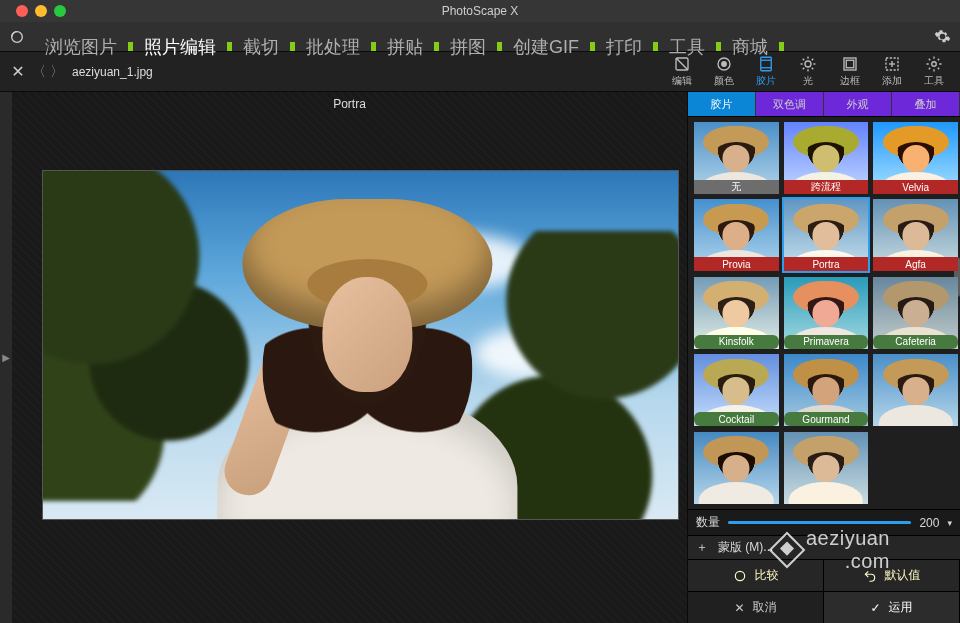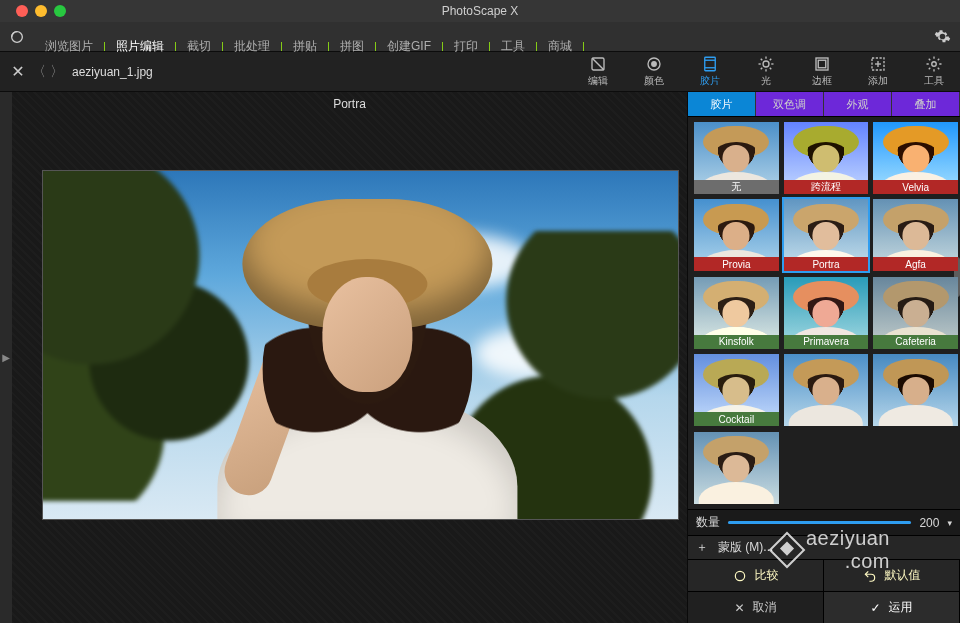--- a/index.html
+++ b/index.html
@@ -19,30 +19,30 @@
   
   .titlebar{height:22px;background:#363636;display:flex;align-items:center;padding:0 16px;position:relative;}
   .traffic{display:flex;gap:7px;}
   .dot{width:12px;height:12px;border-radius:50%;}
   .dot.r{background:#ff5f57;} .dot.y{background:#febc2e;} .dot.g{background:#28c840;}
   .title{position:absolute;left:0;right:0;text-align:center;font-size:12px;color:#cfcfcf;}
 
   
   .maintabs{height:30px;background:#303030;border-bottom:1px solid #0c0c0c;display:flex;align-items:stretch;}
   .homebtn{width:34px;display:flex;align-items:center;justify-content:center;color:#ccc;}
-  .maintab{display:flex;align-items:center;padding:0 11px;color:#aeaeae;font-size:12px;border-right:1px solid #84cc16; cursor:default;margin-top:20px;}
+  .maintab{display:flex;align-items:center;padding:0 11px;color:#aeaeae;font-size:18px;border-right:5px solid #84cc16; cursor:default;margin-top:20px;}
   .maintab.active{color:#fff;font-weight:500;}
   .gear{margin-left:auto;width:36px;display:flex;align-items:center;justify-content:center;color:#ccc;}
 
   
   .secondrow{height:40px;background:#222;border-bottom:1px solid #0c0c0c;display:flex;align-items:center;padding:0 6px;}
   .closex{width:24px;text-align:center;color:#ccc;font-size:16px;}
   .chev{width:18px;text-align:center;color:#888;font-size:14px;}
   .filename{color:#ddd;margin-left:6px;}
-  .tools{margin-left:auto;display:flex;gap:16px;}
+  .tools{margin-left:auto;display:flex;gap:2px;}
   .tool{width:40px;display:flex;flex-direction:column;align-items:center;gap:1px;color:#bbb;}
   .tool svg{width:18px;height:18px;}
   .tool.active{color:#2e9df0;}
   .tool .tl{font-size:10px;}
 
   
   .body{position:absolute;top:92px;bottom:0;left:0;right:0;display:flex;background:#1a1a1a;}
   .edge{width:12px;background:#2a2a2a;display:flex;align-items:center;justify-content:center;}
   .edge span{color:#888;font-size:10px;}
   .canvaswrap{flex:1;position:relative;background-image:repeating-linear-gradient(45deg,#1d1d1d 0 2px,#191919 2px 6px);}
@@ -67,21 +67,21 @@
   .panel{width:273px;background:#1f1f1f;border-left:1px solid #0a0a0a;display:flex;flex-direction:column;}
   .tabsA,.tabsB{display:flex;border-bottom:1px solid #000;}
   .ptab{flex:1;height:24px;display:flex;align-items:center;justify-content:center;color:#ccc;font-size:11px;background:#6d28d9;border-right:1px solid #333;}
   .ptab.active{background:var(--blue);color:#fff;}
   .thumbs{flex:1;overflow:auto;padding:5px 2px 5px 6px;display:grid;grid-template-columns:repeat(3,1fr);gap:5px 5px;position:relative;}
   .scrollbar{position:absolute;right:0;top:140px;width:6px;height:40px;background:#5d5d5d;border-radius:3px;}
   .th{position:relative;height:72px;background:#333;overflow:hidden;cursor:pointer;}
   .th.sel{outline:2px solid #2e9df0;}
   .th .mini{position:absolute;inset:0;}
   .lbl{position:absolute;left:0;right:0;bottom:0;height:14px;display:flex;align-items:center;justify-content:center;font-size:10px;color:#fff;}
-  .lbl.gray{background:var(--gray);} .lbl.red{background:var(--red);} .lbl.green{background:var(--green);}
+  .lbl.gray{background:var(--gray);} .lbl.red{background:var(--red);} .lbl.green{background:var(--green);border-radius:6px;}
 
   
   .mini{background:linear-gradient(180deg,#4b8fc8,#b5d6ea);}
   .mini::before{content:"";position:absolute;left:50%;top:6%;transform:translateX(-50%);width:78%;height:44%;background:#c49a58;border-radius:50%/55%;}
   .mini::after{content:"";position:absolute;left:50%;top:32%;transform:translateX(-50%);width:32%;height:38%;background:#d9b08c;border-radius:48%;}
   .mini .h{position:absolute;left:50%;top:28%;transform:translateX(-50%);width:64%;height:58%;background:radial-gradient(circle at 50% 20%,#2b1a10 0 42%,transparent 43%);border-radius:50%;}
   .mini .s{position:absolute;left:50%;bottom:0;transform:translateX(-50%);width:88%;height:30%;background:#ece7df;border-radius:60% 60% 0 0/100% 100% 0 0;}
   .tone-velvia .mini{filter:saturate(1.6) contrast(1.1);}
   .tone-provia .mini{filter:saturate(1.1);}
   .tone-portra .mini{filter:saturate(.85) brightness(1.05) sepia(.08);}
@@ -300,20 +300,27 @@
           </div>
           <div class="lbl green">Cafeteria</div>
         </div>
         <div class="th tone-cock">
           <div class="mini">
             <div class="h"></div>
             <div class="s"></div>
           </div>
           <div class="lbl green">Cocktail</div>
         </div>
+        <div class="th tone-gour">
+          <div class="mini">
+            <div class="h"></div>
+            <div class="s"></div>
+          </div>
+          <div class="lbl green">Gourmand</div>
+        </div>
         <div class="th ">
           <div class="mini">
             <div class="h"></div>
             <div class="s"></div>
           </div>
         </div>
         <div class="th tone-cine">
           <div class="mini">
             <div class="h"></div>
             <div class="s"></div>

